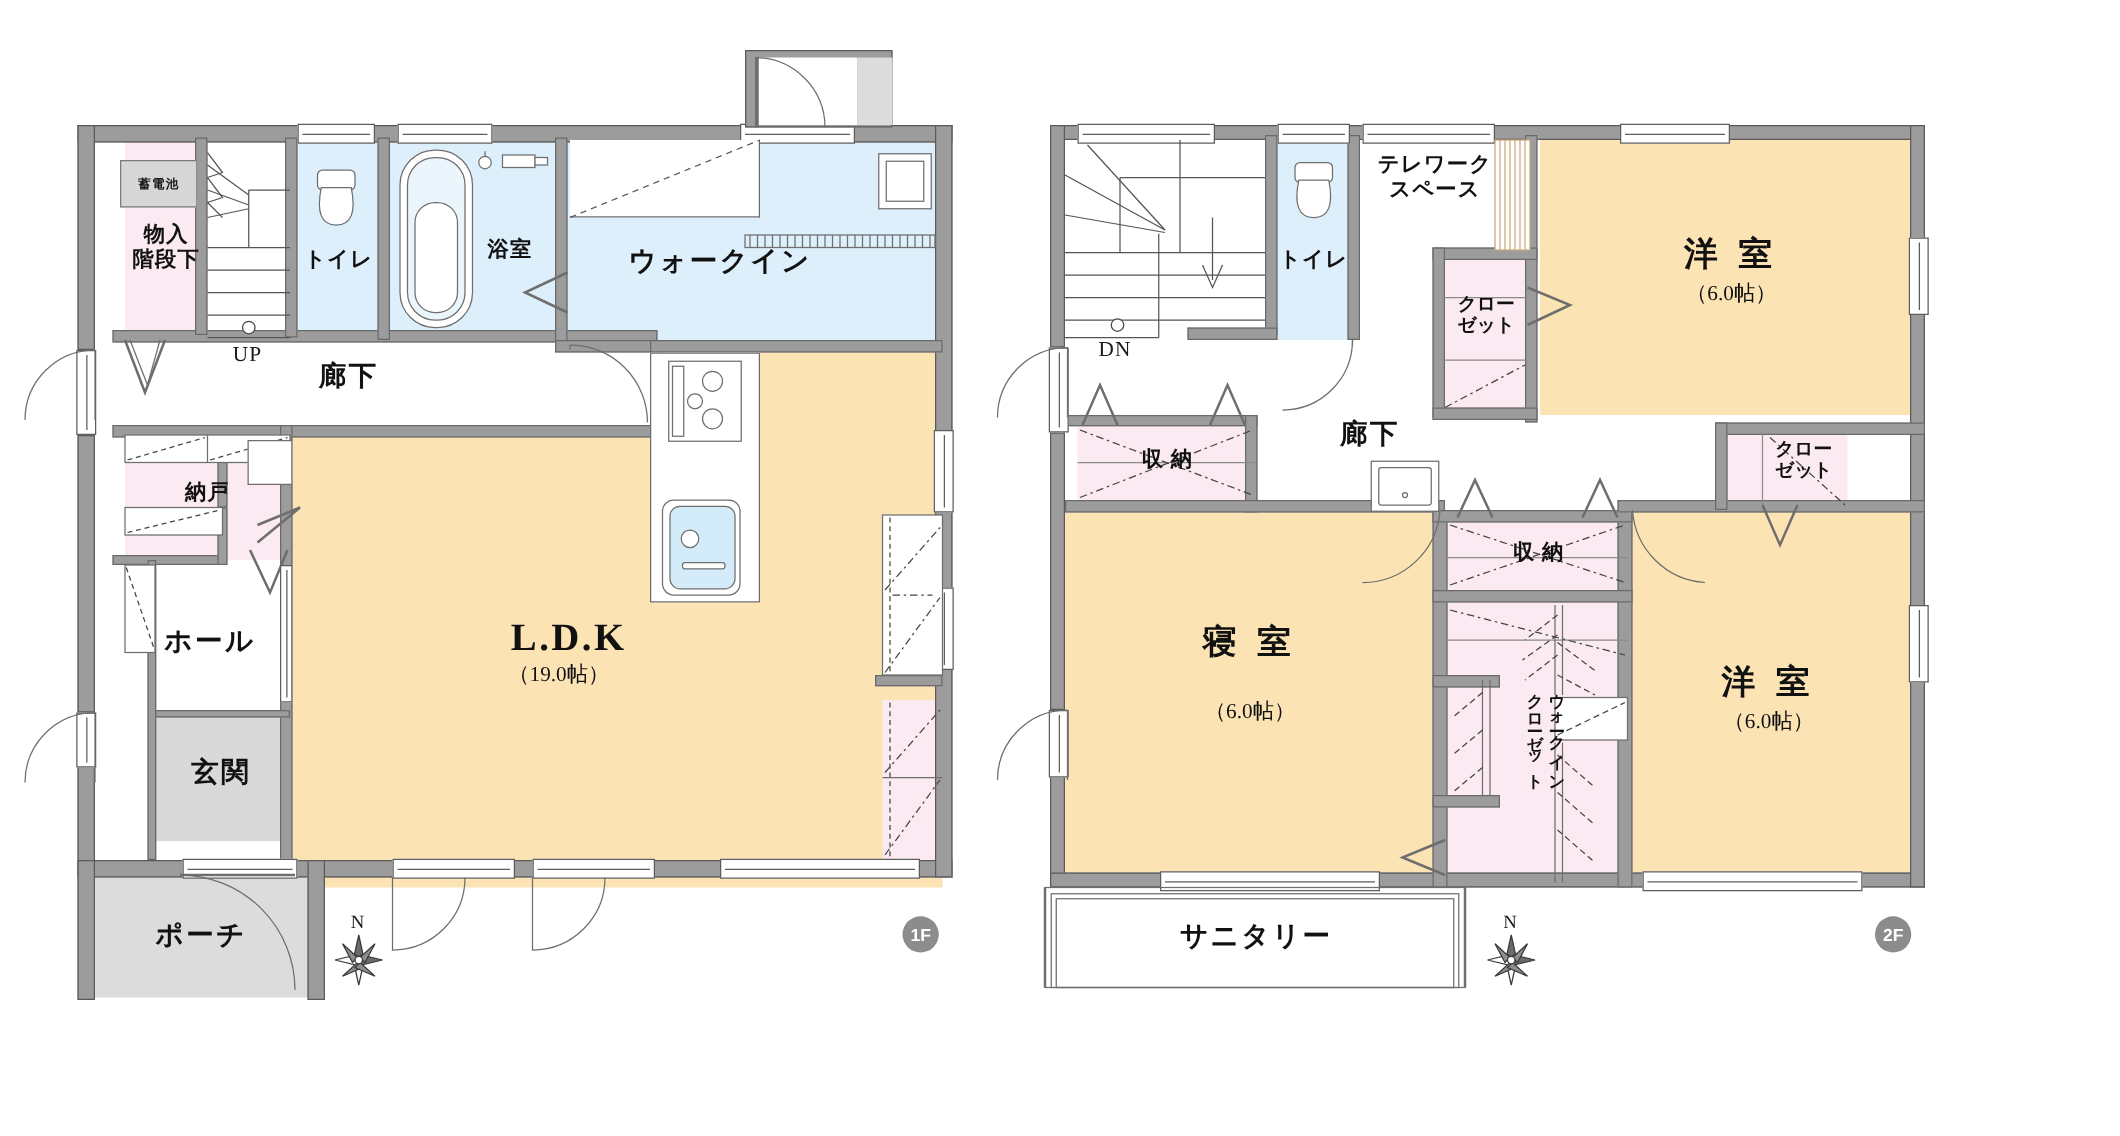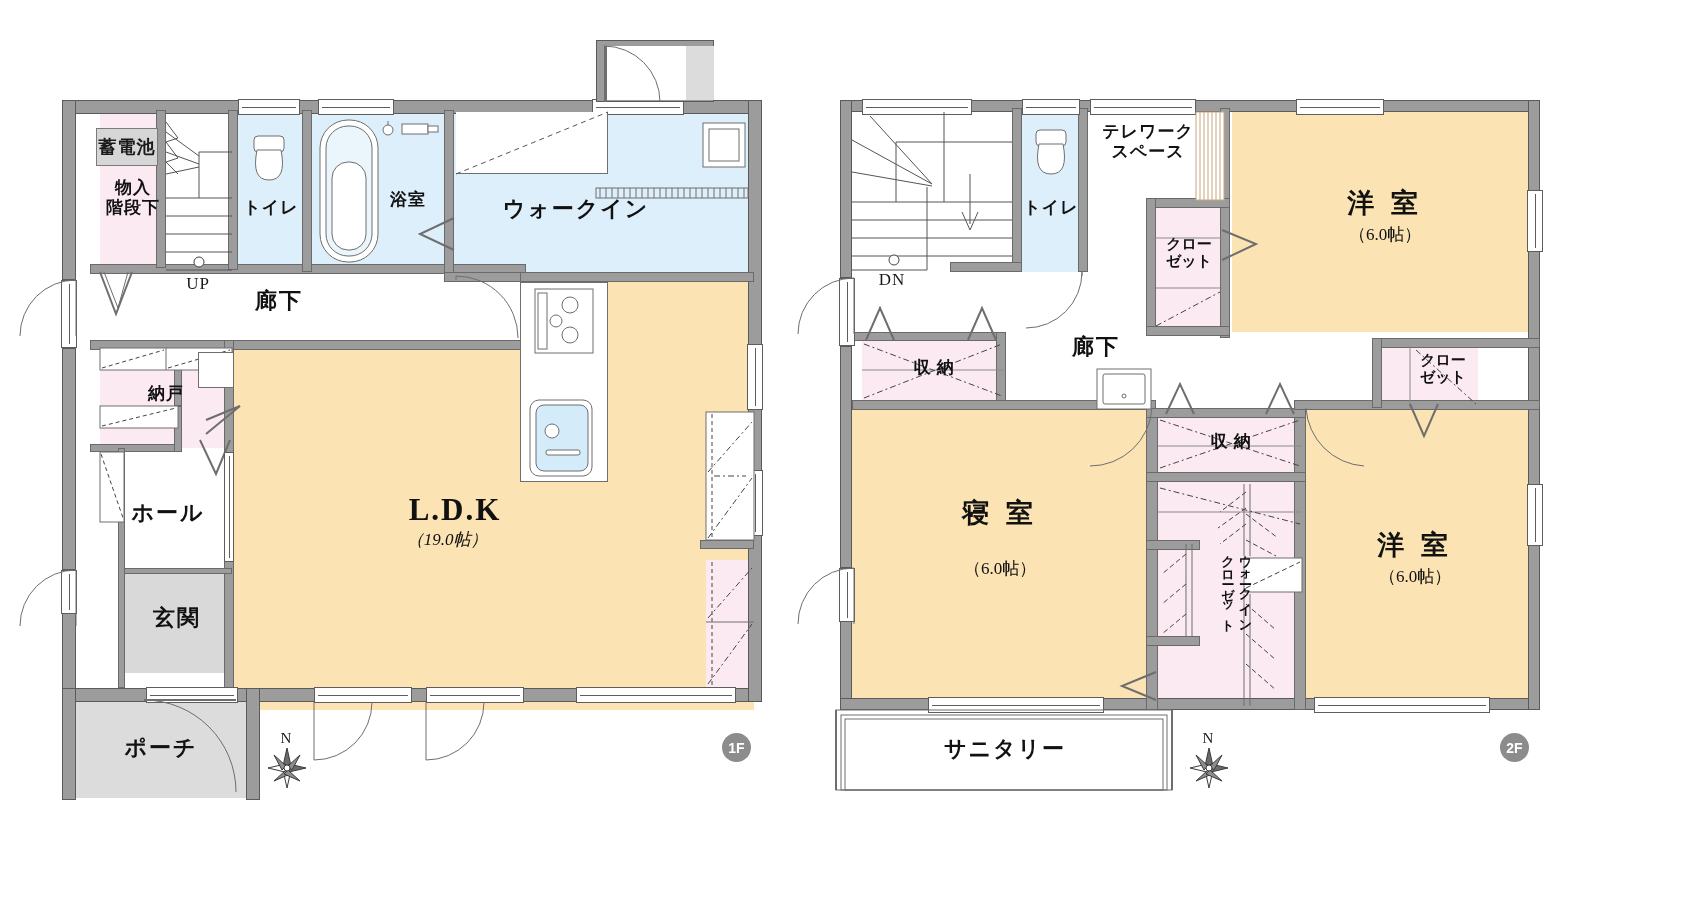--- a/index.html
+++ b/index.html
@@ -32,21 +32,21 @@
   .win{position:absolute;background:#fff;border:1px solid #5d5d5d;box-sizing:border-box;}
   .win:before{content:"";position:absolute;left:3px;right:3px;top:50%;height:0;border-top:1px solid #5d5d5d;}
   .win-v{position:absolute;background:#fff;border:1px solid #5d5d5d;box-sizing:border-box;}
   .win-v:before{content:"";position:absolute;top:3px;bottom:3px;left:50%;width:0;border-left:1px solid #5d5d5d;}
 
   .badge{position:absolute;width:29px;height:29px;border-radius:50%;background:#8c8c8c;color:#fff;
          font-size:14px;font-weight:700;display:flex;align-items:center;justify-content:center;
          font-family:"Liberation Sans",sans-serif;letter-spacing:0px;}
 
   .battery{position:absolute;background:#d6d6d6;border:1.5px solid #7a7a7a;box-sizing:border-box;
-           display:flex;align-items:center;justify-content:center;font-size:18px;font-weight:700;letter-spacing:1px;}
+           display:flex;align-items:center;justify-content:center;font-size:10px;font-weight:700;letter-spacing:1px;}
 
   .compass{position:absolute;width:48px;height:60px;}
 
   .upmark{position:absolute;font-size:17px;font-family:"Liberation Serif",serif;font-weight:400;letter-spacing:1px;}
 
   svg{position:absolute;overflow:visible;}
 </style>
 </head>
 <body>
 
@@ -302,21 +302,21 @@
 階段下</div>
     <div class="label lab-sm" style="left:236px;top:198px;width:70px;">トイレ</div>
     <div class="label lab-sm" style="left:372px;top:190px;width:72px;">浴室</div>
     <div class="label lab-med" style="left:476px;top:196px;width:200px;">ウォークイン</div>
     <div class="label lab-med" style="left:224px;top:288px;width:110px;">廊下</div>
     <div class="label lab-sm" style="left:110px;top:384px;width:112px;">納戸</div>
     <div class="label lab-med" style="left:110px;top:500px;width:116px;">ホール</div>
     <div class="label lab-med" style="left:122px;top:605px;width:110px;">玄関</div>
     <div class="label lab-med" style="left:86px;top:735px;width:150px;">ポーチ</div>
     <div class="label lab-big" style="left:360px;top:492px;width:190px;font-size:31px;letter-spacing:2px;font-family:Liberation Serif, serif;">L.D.K</div>
-    <div class="label sub" style="left:352px;top:530px;width:190px;font-style:italic;">（19.0帖）</div>
+    <div class="label sub" style="left:352px;top:530px;width:190px;">（19.0帖）</div>
 
     <div class="compass" style="left:262px;top:730px;">
       <div style="position:absolute;left:0;top:0;width:48px;text-align:center;font-size:15px;font-family:'Liberation Serif',serif;">N</div>
       <svg style="left:4px;top:16px;width:42px;height:44px;">
         <polygon points="21,2 25,20 21,24 17,20" fill="#6b6b6b" stroke="#3a3a3a"></polygon>
         <polygon points="21,42 25,24 21,20 17,24" fill="#fff" stroke="#3a3a3a"></polygon>
         <polygon points="2,22 19,18 23,22 19,26" fill="#fff" stroke="#3a3a3a"></polygon>
         <polygon points="40,22 23,18 19,22 23,26" fill="#6b6b6b" stroke="#3a3a3a"></polygon>
         <polygon points="8,9 20,20 16,24" fill="#8d8d8d" stroke="#3a3a3a"></polygon>
         <polygon points="34,9 22,20 26,24" fill="#8d8d8d" stroke="#3a3a3a"></polygon>

